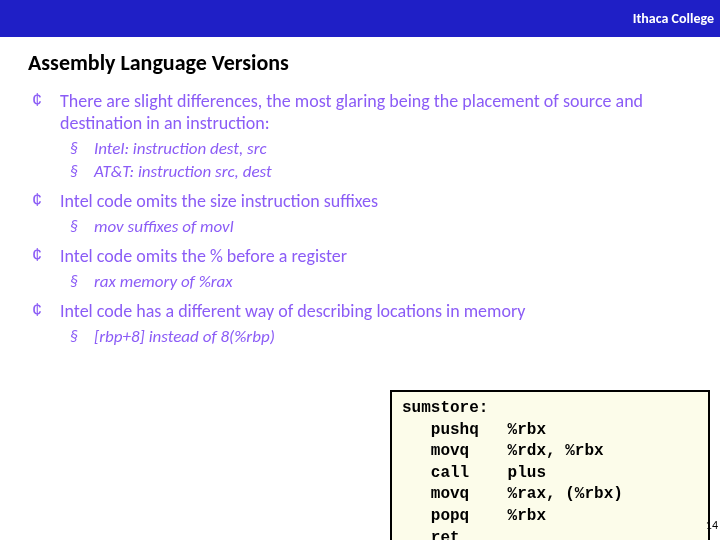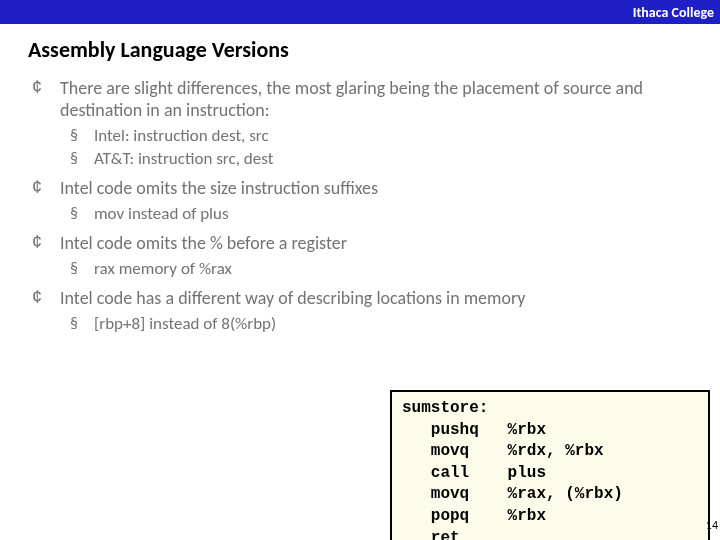--- a/index.html
+++ b/index.html
@@ -7,21 +7,21 @@
     padding: 0;
     width: 720px;
     height: 540px;
     background: #fff;
     font-family: Calibri, "Segoe UI", Arial, sans-serif;
     overflow: hidden;
     position: relative;
   }
   .header-bar {
     width: 100%;
-    height: 24px;
+    height: 37px;
     background: #1f1fc6;
     display: flex;
     align-items: center;
     justify-content: flex-end;
     padding-right: 6px;
     box-sizing: border-box;
   }
   .header-bar span {
     color: #fff;
     font-weight: bold;
@@ -30,21 +30,21 @@
   .title {
     font-size: 22px;
     font-weight: bold;
     color: #000;
     margin: 12px 0 14px 28px;
   }
   .content {
     margin-left: 28px;
     margin-right: 20px;
     font-size: 18px;
-    color: #737373;
+    color: #8b5cf6;
   }
   ul.level1 {
     list-style: none;
     padding: 0;
     margin: 0;
   }
   ul.level1 > li {
     position: relative;
     padding-left: 32px;
     margin-bottom: 6px;
@@ -54,20 +54,21 @@
     position: absolute;
     left: 4px;
     top: 0;
     font-size: 18px;
     font-family: Arial, sans-serif;
   }
   ul.level2 {
     list-style: none;
     padding: 0;
     margin: 4px 0 8px 10px;
+    font-style: italic;
   }
   ul.level2 > li {
     position: relative;
     padding-left: 24px;
     margin-bottom: 2px;
     font-size: 17px;
   }
   ul.level2 > li::before {
     content: "§";
     position: absolute;
@@ -119,21 +120,21 @@
     <li>
       <span>There are slight differences, the most glaring being the placement of source and destination in an instruction:</span>
       <ul class="level2">
         <li>Intel:  instruction dest, src</li>
         <li>AT&amp;T:  instruction src, dest</li>
       </ul>
     </li>
     <li>
       <span>Intel code omits the size instruction suffixes</span>
       <ul class="level2">
-        <li>mov instead of plus</li>
+        <li>mov suffixes of movl</li>
       </ul>
     </li>
     <li>
       <span>Intel code omits the % before a register</span>
       <ul class="level2">
         <li>rax memory of %rax</li>
       </ul>
     </li>
   </ul>
 

